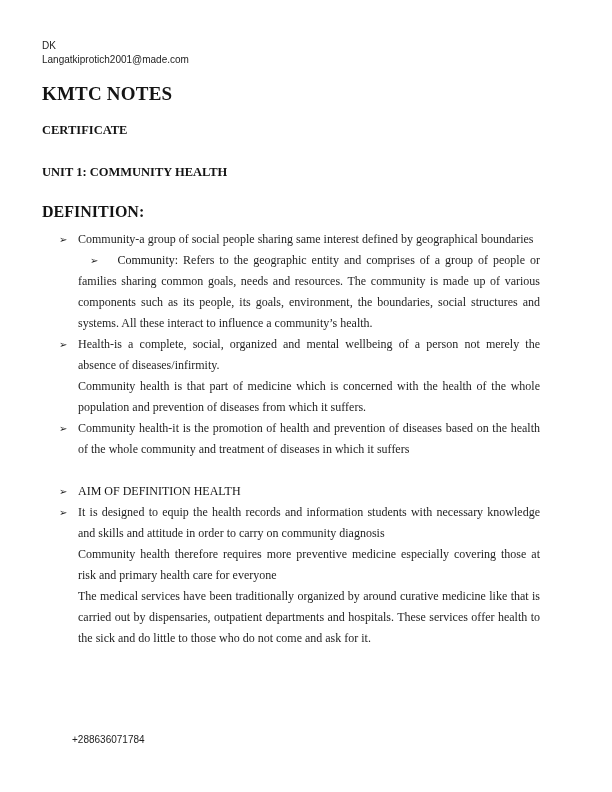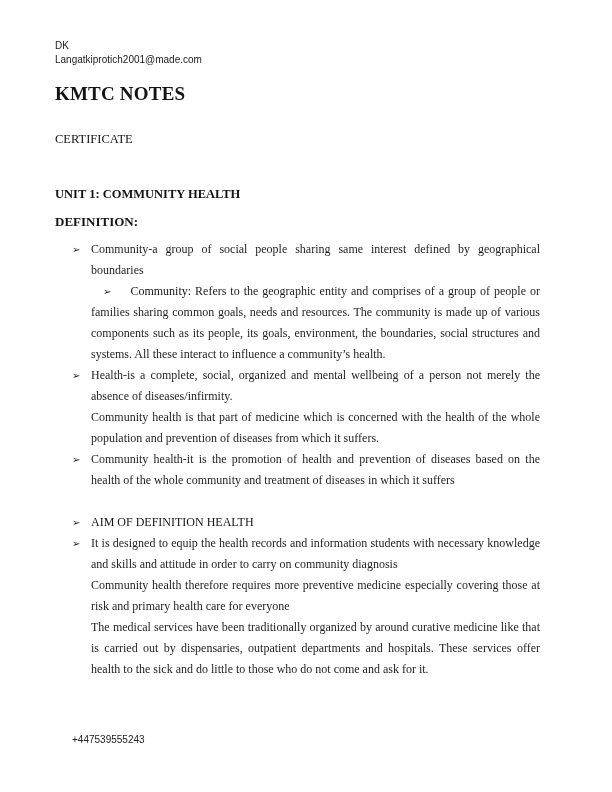--- a/index.html
+++ b/index.html
@@ -10,55 +10,55 @@
   .page {
     position: relative;
     width: 612px;
     height: 792px;
     background: #ffffff;
     overflow: hidden;
     font-family: "Liberation Serif", serif;
     color: #1e1e1e;
   }
   .doc {
-    padding: 39px 72px 0 55px;
+    padding: 39px 72px 0 42px;
   }
   .author-block {
     font-family: "Liberation Sans", sans-serif;
     font-size: 10px;
     line-height: 14px;
     color: #222222;
   }
   .doc-title {
     font-size: 19px;
     font-weight: bold;
     line-height: 22px;
     margin-top: 16px;
     color: #141414;
     letter-spacing: 0.2px;
   }
   .cert-heading {
     font-size: 12.5px;
-    font-weight: normal;
+    font-weight: bold;
     line-height: 16px;
-    margin-top: 26px;
+    margin-top: 17px;
     color: #141414;
   }
   .unit-heading {
     font-size: 12.5px;
     font-weight: bold;
     line-height: 16px;
-    margin-top: 39px;
+    margin-top: 26px;
     color: #141414;
   }
   .definition-heading {
-    font-size: 13px;
+    font-size: 16px;
     font-weight: bold;
     line-height: 16px;
-    margin-top: 12px;
+    margin-top: 24px;
     color: #141414;
   }
   .body-list {
     margin-top: 9px;
     font-size: 12px;
     line-height: 21px;
   }
   .li, .cont, .li-sub {
     margin: 0;
     padding-left: 36px;
@@ -158,14 +158,14 @@
       </p>
 
 
       <p class="cont">Community health therefore requires more preventive medicine especially covering those at risk and primary health care for everyone</p>
 
       <p class="cont">The medical services have been traditionally organized by around curative medicine like that is carried out by dispensaries, outpatient departments and hospitals. These services offer health to the sick and do little to those who do not come and ask for it.</p>
 
     </div>
   </div>
 
-  <div class="footer-phone">+447539555243</div>
+  <div class="footer-phone">+288636071784</div>
 </div>
 
 </body></html>

